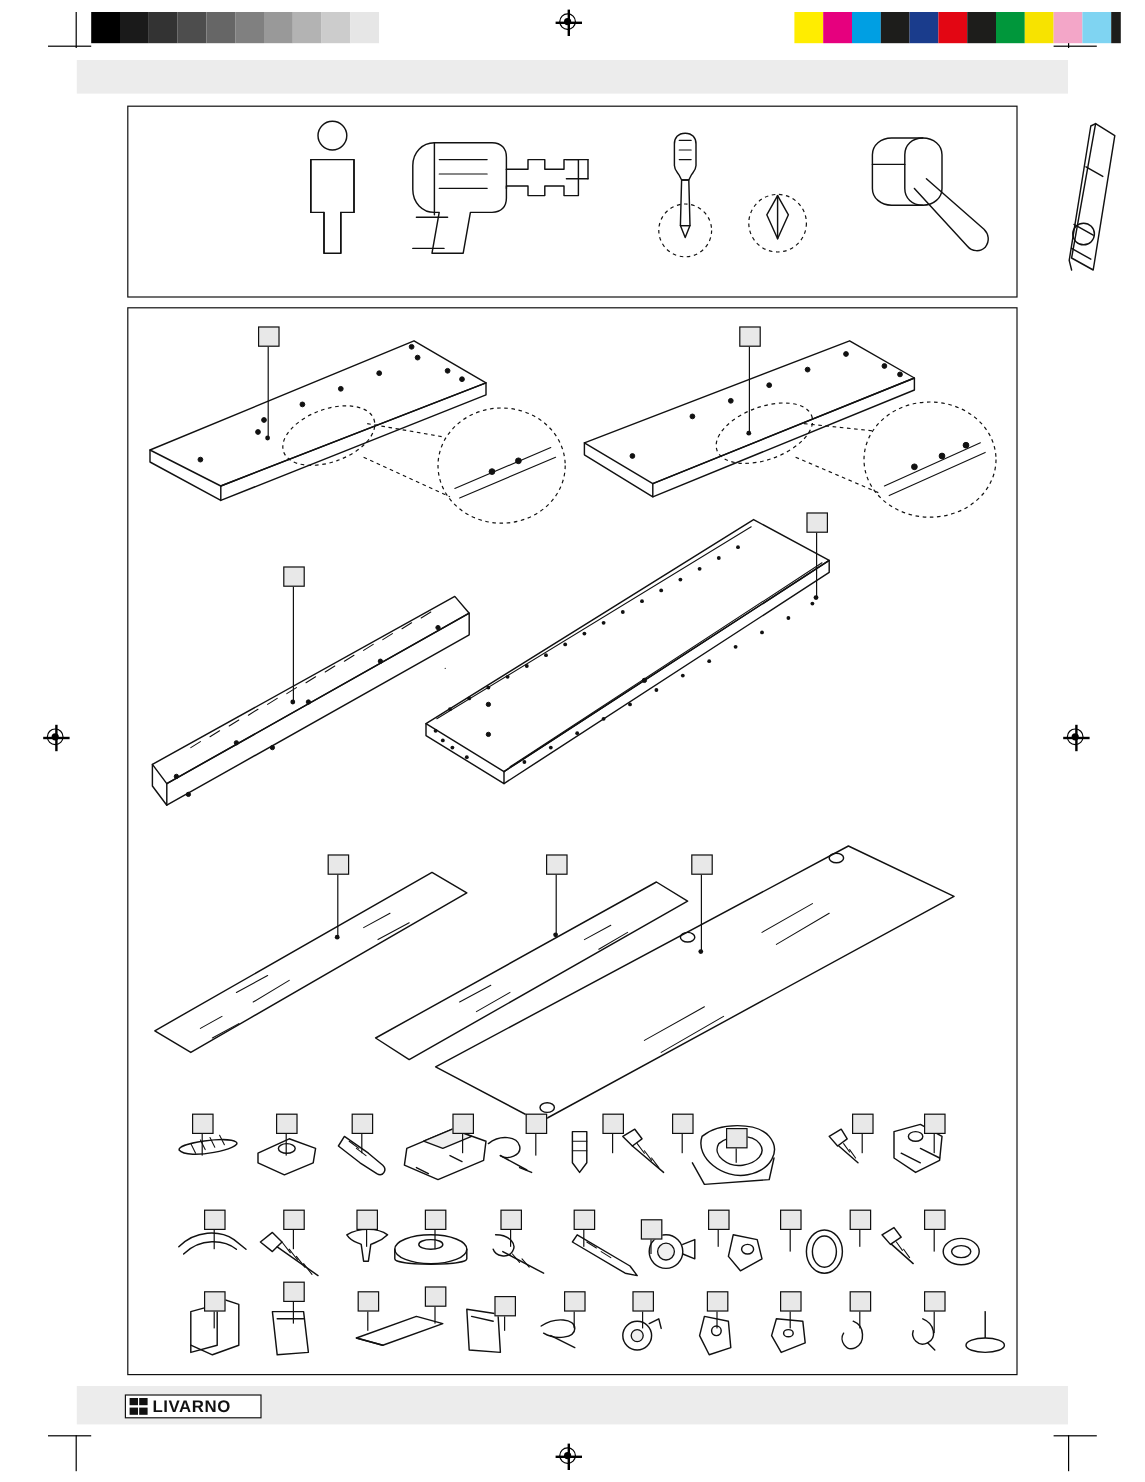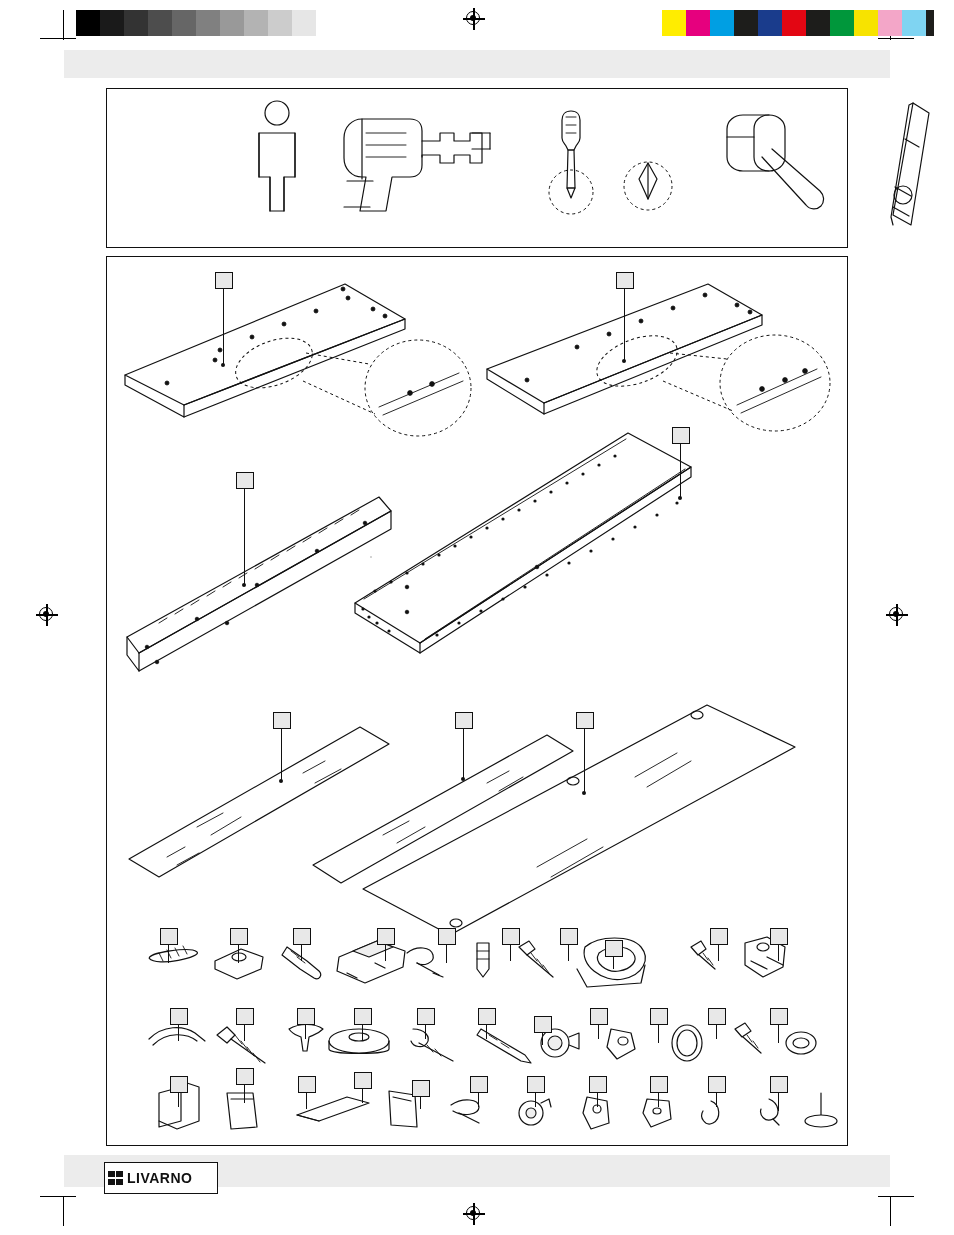--- a/index.html
+++ b/index.html
@@ -16,21 +16,21 @@
 
   
   .bar{position:absolute;height:26px;}
   .swatch{display:inline-block;height:26px;width:24px;}
 
   
   .headband{position:absolute;left:64px;top:50px;width:826px;height:28px;background:#ececec;}
   .footband{position:absolute;left:64px;top:1155px;width:826px;height:32px;background:#ececec;}
 
   
-  .logo{position:absolute;left:104px;top:1162px;width:114px;height:32px;border:1.4px solid #111;display:flex;align-items:center;box-sizing:border-box;background:#fff;}
+  .logo{position:absolute;left:104px;top:1162px;width:114px;height:20px;border:1.4px solid #111;display:flex;align-items:center;box-sizing:border-box;background:#fff;}
   .logo .mark{width:15px;height:14px;margin-left:3px;margin-right:4px;display:grid;grid-template-columns:1fr 1fr;grid-template-rows:1fr 1fr;gap:1.5px;}
   .logo .mark i{background:#111;display:block;}
   .logo .word{font-size:14px;font-weight:bold;letter-spacing:.5px;color:#111;font-family:"Liberation Sans",sans-serif;}
 
   
   .boxTools{position:absolute;left:106px;top:88px;width:742px;height:160px;border:1.3px solid #111;background:#fff;box-sizing:border-box;}
   .boxParts{position:absolute;left:106px;top:256px;width:742px;height:890px;border:1.3px solid #111;background:#fff;box-sizing:border-box;}
 
   
   .chip{position:absolute;width:18px;height:17px;background:#e8e8e8;border:1.1px solid #111;box-sizing:border-box;}

